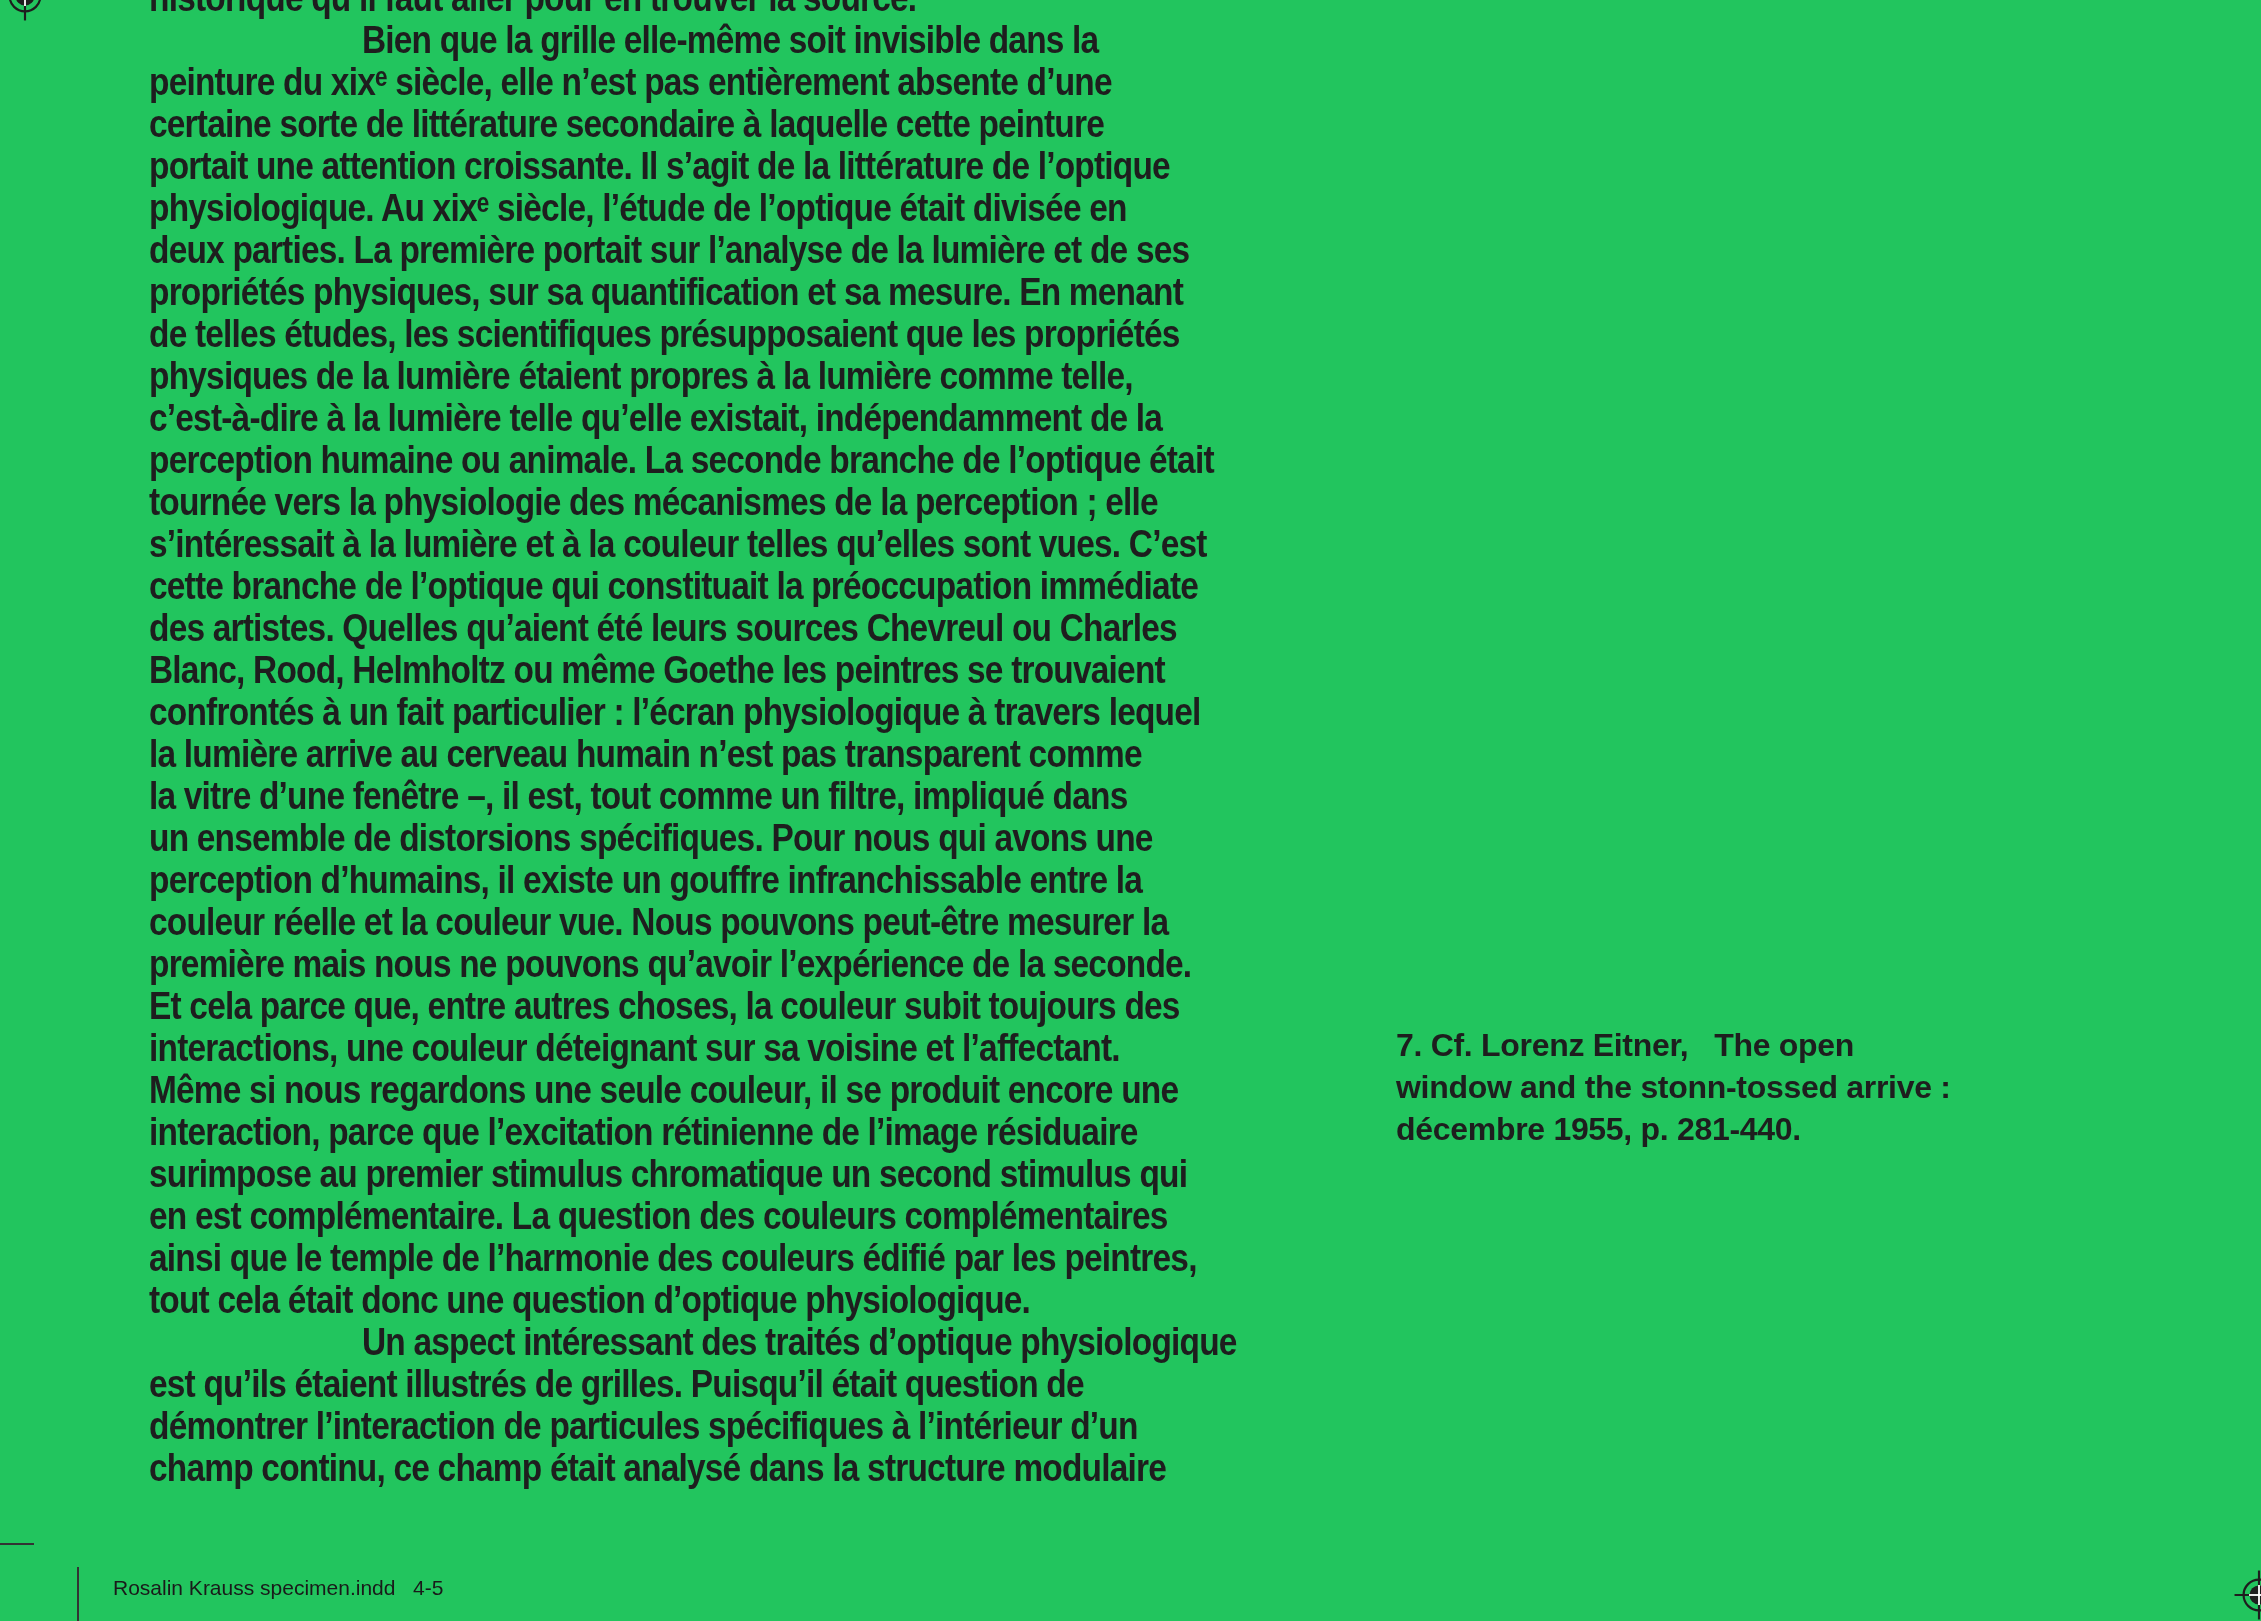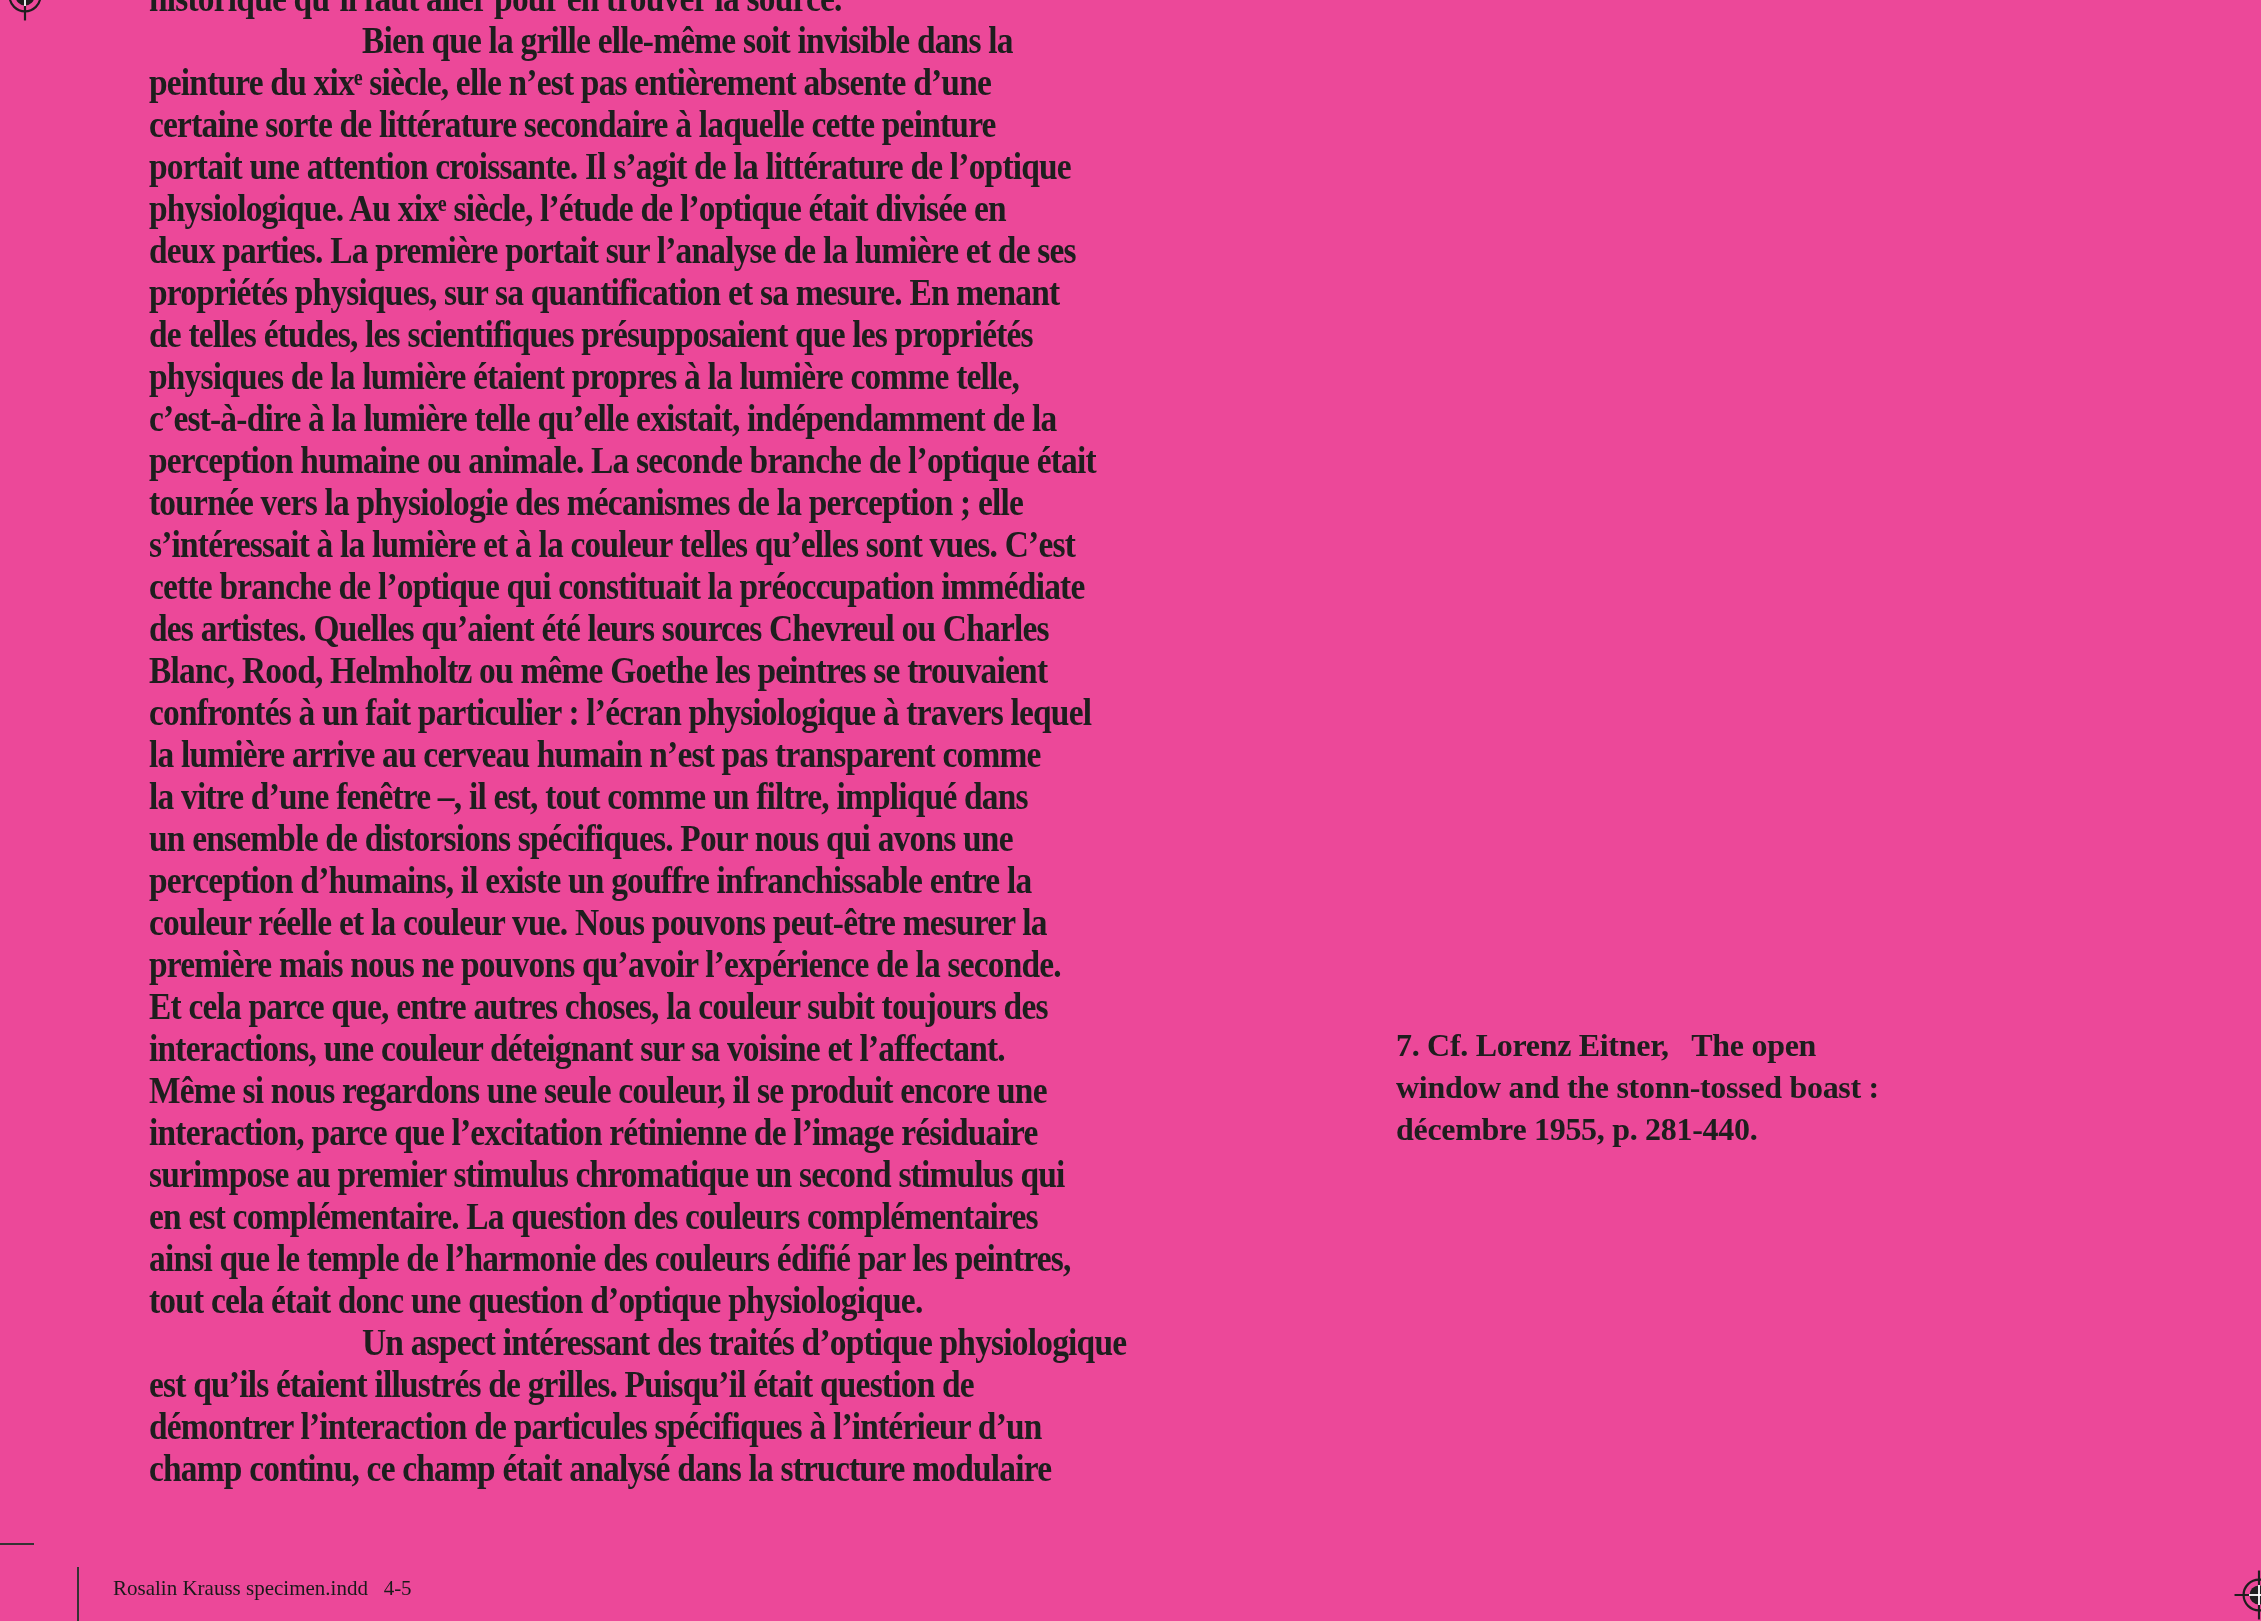--- a/index.html
+++ b/index.html
@@ -1,22 +1,22 @@
 <!DOCTYPE html>
 <html style="font-size:14.5px"><head>
 <meta charset="utf-8">
 <style>
   html, body { margin: 0; padding: 0; background: #ffffff; }
   .page {
     position: relative;
     width: 2262px;
     height: 1622px;
-    background: #ec4899;
+    background: #22c55e;
     overflow: hidden;
-    font-family: Liberation Serif, serif;
+    font-family: Liberation Sans, sans-serif;
   }
 
   
   .body-col {
     position: absolute;
     left: 149px;
     top: -22.6px;
     width: 1556px;
     transform: scaleX(0.88);
     transform-origin: left top;
@@ -84,21 +84,21 @@
     <line x1="32" y1="5" x2="32" y2="59" stroke="#1e1e1e" stroke-width="2.4"></line>
     <line x1="5" y1="32" x2="59" y2="32" stroke="#1e1e1e" stroke-width="2.4"></line>
     <circle cx="32" cy="32" r="17" fill="none" stroke="#1e1e1e" stroke-width="2.4"></circle>
     <circle cx="32" cy="32" r="10.5" fill="#1e1e1e"></circle>
     <line x1="32" y1="21" x2="32" y2="43" stroke="#ffffff" stroke-width="2"></line>
     <line x1="21" y1="32" x2="43" y2="32" stroke="#ffffff" stroke-width="2"></line>
   </svg>
 
   <main class="body-col"><div class="line">historique qu’il faut aller pour en trouver la source.</div><div class="line indent">Bien que la grille elle-même soit invisible dans la</div><div class="line">peinture du xixᵉ siècle, elle n’est pas entièrement absente d’une</div><div class="line">certaine sorte de littérature secondaire à laquelle cette peinture</div><div class="line">portait une attention croissante. Il s’agit de la littérature de l’optique</div><div class="line">physiologique. Au xixᵉ siècle, l’étude de l’optique était divisée en</div><div class="line">deux parties. La première portait sur l’analyse de la lumière et de ses</div><div class="line">propriétés physiques, sur sa quantification et sa mesure. En menant</div><div class="line">de telles études, les scientifiques présupposaient que les propriétés</div><div class="line">physiques de la lumière étaient propres à la lumière comme telle,</div><div class="line">c’est-à-dire à la lumière telle qu’elle existait, indépendamment de la</div><div class="line">perception humaine ou animale. La seconde branche de l’optique était</div><div class="line">tournée vers la physiologie des mécanismes de la perception ; elle</div><div class="line">s’intéressait à la lumière et à la couleur telles qu’elles sont vues. C’est</div><div class="line">cette branche de l’optique qui constituait la préoccupation immédiate</div><div class="line">des artistes. Quelles qu’aient été leurs sources Chevreul ou Charles</div><div class="line">Blanc, Rood, Helmholtz ou même Goethe les peintres se trouvaient</div><div class="line">confrontés à un fait particulier : l’écran physiologique à travers lequel</div><div class="line">la lumière arrive au cerveau humain n’est pas transparent comme</div><div class="line">la vitre d’une fenêtre –, il est, tout comme un filtre, impliqué dans</div><div class="line">un ensemble de distorsions spécifiques. Pour nous qui avons une</div><div class="line">perception d’humains, il existe un gouffre infranchissable entre la</div><div class="line">couleur réelle et la couleur vue. Nous pouvons peut-être mesurer la</div><div class="line">première mais nous ne pouvons qu’avoir l’expérience de la seconde.</div><div class="line">Et cela parce que, entre autres choses, la couleur subit toujours des</div><div class="line">interactions, une couleur déteignant sur sa voisine et l’affectant.</div><div class="line">Même si nous regardons une seule couleur, il se produit encore une</div><div class="line">interaction, parce que l’excitation rétinienne de l’image résiduaire</div><div class="line">surimpose au premier stimulus chromatique un second stimulus qui</div><div class="line">en est complémentaire. La question des couleurs complémentaires</div><div class="line">ainsi que le temple de l’harmonie des couleurs édifié par les peintres,</div><div class="line">tout cela était donc une question d’optique physiologique.</div><div class="line indent">Un aspect intéressant des traités d’optique physiologique</div><div class="line">est qu’ils étaient illustrés de grilles. Puisqu’il était question de</div><div class="line">démontrer l’interaction de particules spécifiques à l’intérieur d’un</div><div class="line">champ continu, ce champ était analysé dans la structure modulaire</div></main>
 
-  <aside class="footnote-col"><div class="line">7. Cf. Lorenz Eitner,   The open</div><div class="line">window and the stonn-tossed boast :</div><div class="line">décembre 1955, p. 281-440.</div></aside>
+  <aside class="footnote-col"><div class="line">7. Cf. Lorenz Eitner,   The open</div><div class="line">window and the stonn-tossed arrive :</div><div class="line">décembre 1955, p. 281-440.</div></aside>
 
   <div class="crop-hline"></div>
 
   <div class="slug-vrule"></div>
   <div class="slug-text">Rosalin Krauss specimen.indd   4-5</div>
 
   <svg class="regmark br" width="58" height="58" viewBox="0 0 64 64">
     <line x1="32" y1="5" x2="32" y2="59" stroke="#1e1e1e" stroke-width="2.4"></line>
     <line x1="5" y1="32" x2="59" y2="32" stroke="#1e1e1e" stroke-width="2.4"></line>
     <circle cx="32" cy="32" r="17" fill="none" stroke="#1e1e1e" stroke-width="2.4"></circle>

